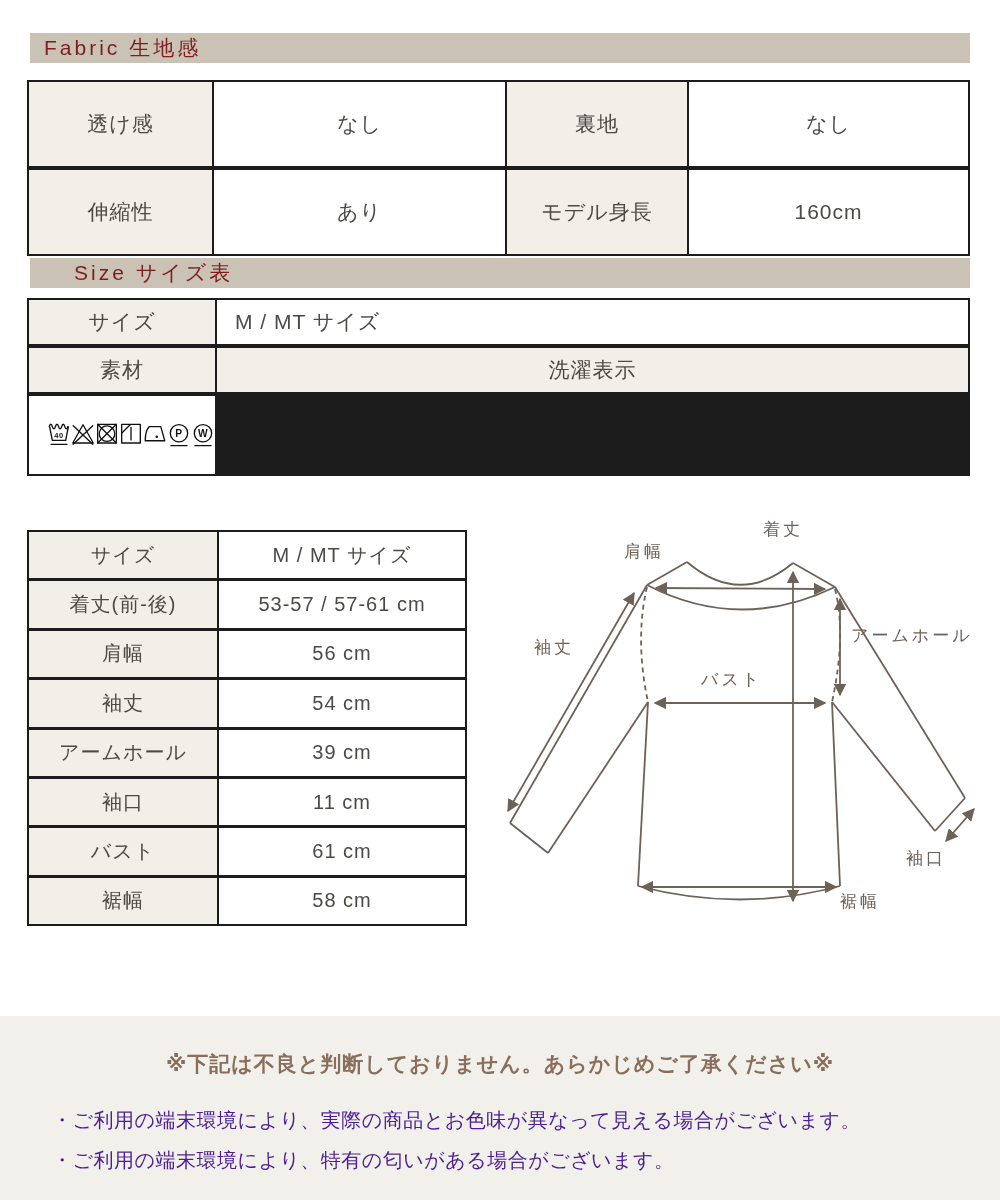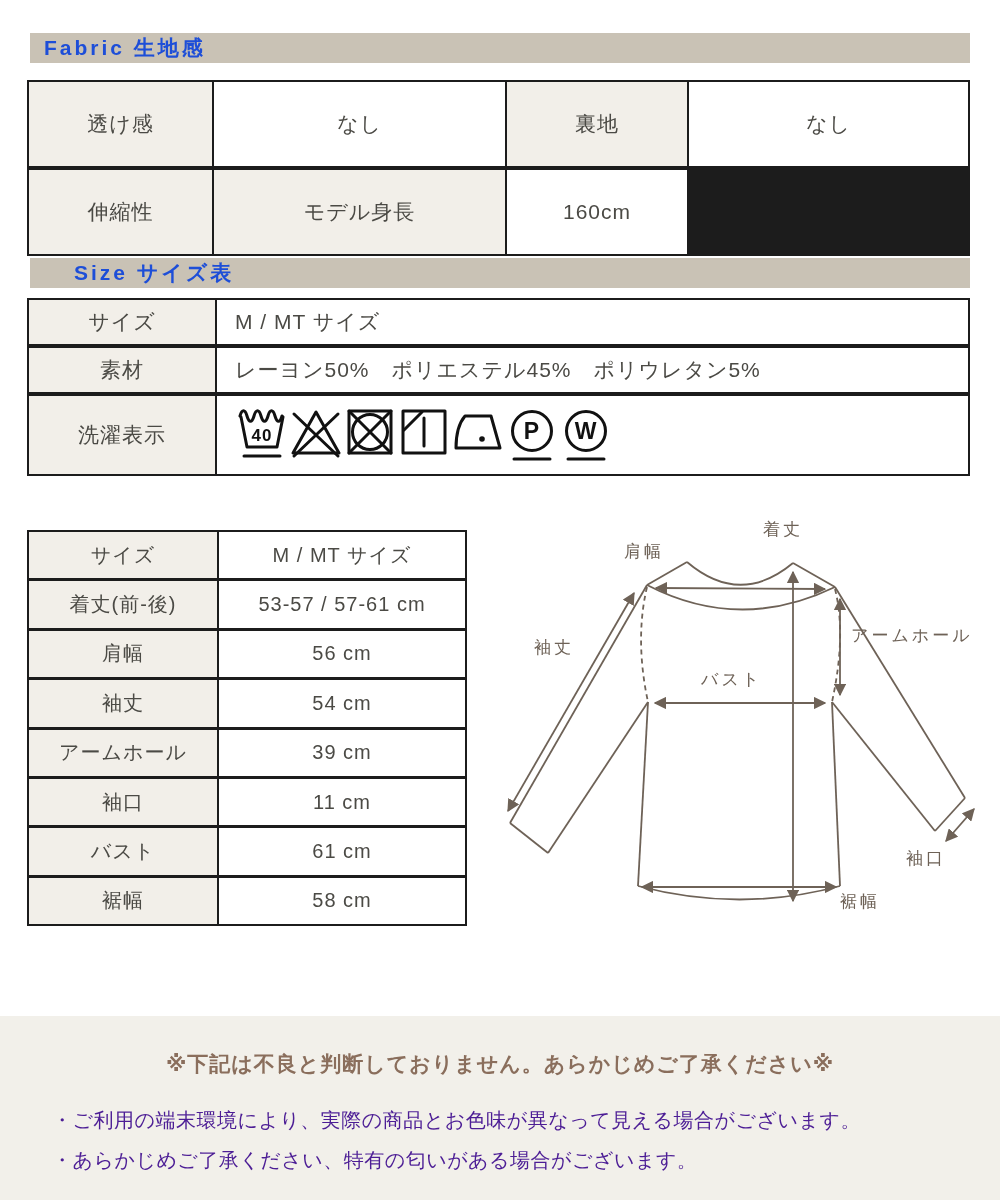--- a/index.html
+++ b/index.html
@@ -4,23 +4,23 @@
 <style>
   html,body{margin:0;padding:0;background:#ffffff;}
   .canvas{
     position:relative;width:1000px;height:1200px;background:#ffffff;
     font-family:"Liberation Sans","DejaVu Sans",sans-serif;
     color:#46443f;overflow:hidden;
   }
   
   .sec-bar{
     position:absolute;left:30px;width:940px;height:30px;
-    background:#c9c2b5;color:#1d4ed8;
+    background:#c9c2b5;color:#7f1d1d;
     font-size:21px;letter-spacing:3px;line-height:30px;
-    padding-left:14px;box-sizing:border-box;font-weight:700;
+    padding-left:14px;box-sizing:border-box;font-weight:400;
   }
   
   .tbl{
     position:absolute;background:#1c1c1c;border:2px solid #1c1c1c;
     display:grid;box-sizing:border-box;
   }
   .tbl .cell{
     display:flex;align-items:center;justify-content:center;
     font-size:21px;color:#4b4a45;background:#ffffff;letter-spacing:1px;
   }
@@ -72,31 +72,31 @@
 <div class="canvas">
 
   <div class="sec-bar" style="top:33px;">Fabric 生地感</div>
 
   <div class="tbl" id="fabric-table">
     <div class="cell lab">透け感</div>
     <div class="cell">なし</div>
     <div class="cell lab">裏地</div>
     <div class="cell">なし</div>
     <div class="cell lab">伸縮性</div>
+    <div class="cell">あり</div>
     <div class="cell lab">モデル身長</div>
     <div class="cell">160cm</div>
   </div>
 
   <div class="sec-bar" style="top:258px;padding-left:44px;">Size サイズ表</div>
 
   <div class="tbl" id="sizeinfo-table">
     <div class="cell lab">サイズ</div>
     <div class="cell left">M / MT サイズ</div>
     <div class="cell lab">素材</div>
-    <div class="cell left">レーヨン50%　ポリエステル45%　ポリウレタン5%</div>
     <div class="cell lab">洗濯表示</div>
     <div class="cell left care-icons">
 
       <svg width="54" height="64" viewBox="0 0 54 64">
         <path class="care" d="M5,13 c2,-7 5,-7 7,0 c2,7 5,7 7,0 c2,-7 5,-7 7,0 c2,7 5,7 7,0 c2,-7 5,-7 7,0 c2,7 5,7 7,0"></path>
         <path class="care" d="M6,14 L12,44 L42,44 L48,14"></path>
         <text class="care-fill" x="27" y="38" font-size="17">40</text>
         <path class="care" d="M9,53 L45,53" stroke-width="3.5"></path>
       </svg>
 
@@ -195,17 +195,17 @@
     <text x="363" y="126">アームホール</text>
     <text x="213" y="170">バスト</text>
     <text x="418" y="349">袖口</text>
     <text x="352" y="392">裾幅</text>
   </svg>
 
   <div class="notes">
     <p class="notes-heading">※下記は不良と判断しておりません。あらかじめご了承ください※</p>
     <ul class="notes-list">
       <li>・ご利用の端末環境により、実際の商品とお色味が異なって見える場合がございます。</li>
-      <li>・あらかじめご了承ください、特有の匂いがある場合がございます。</li>
+      <li>・ご利用の端末環境により、特有の匂いがある場合がございます。</li>
     </ul>
   </div>
 
 </div>
 
 </body></html>

